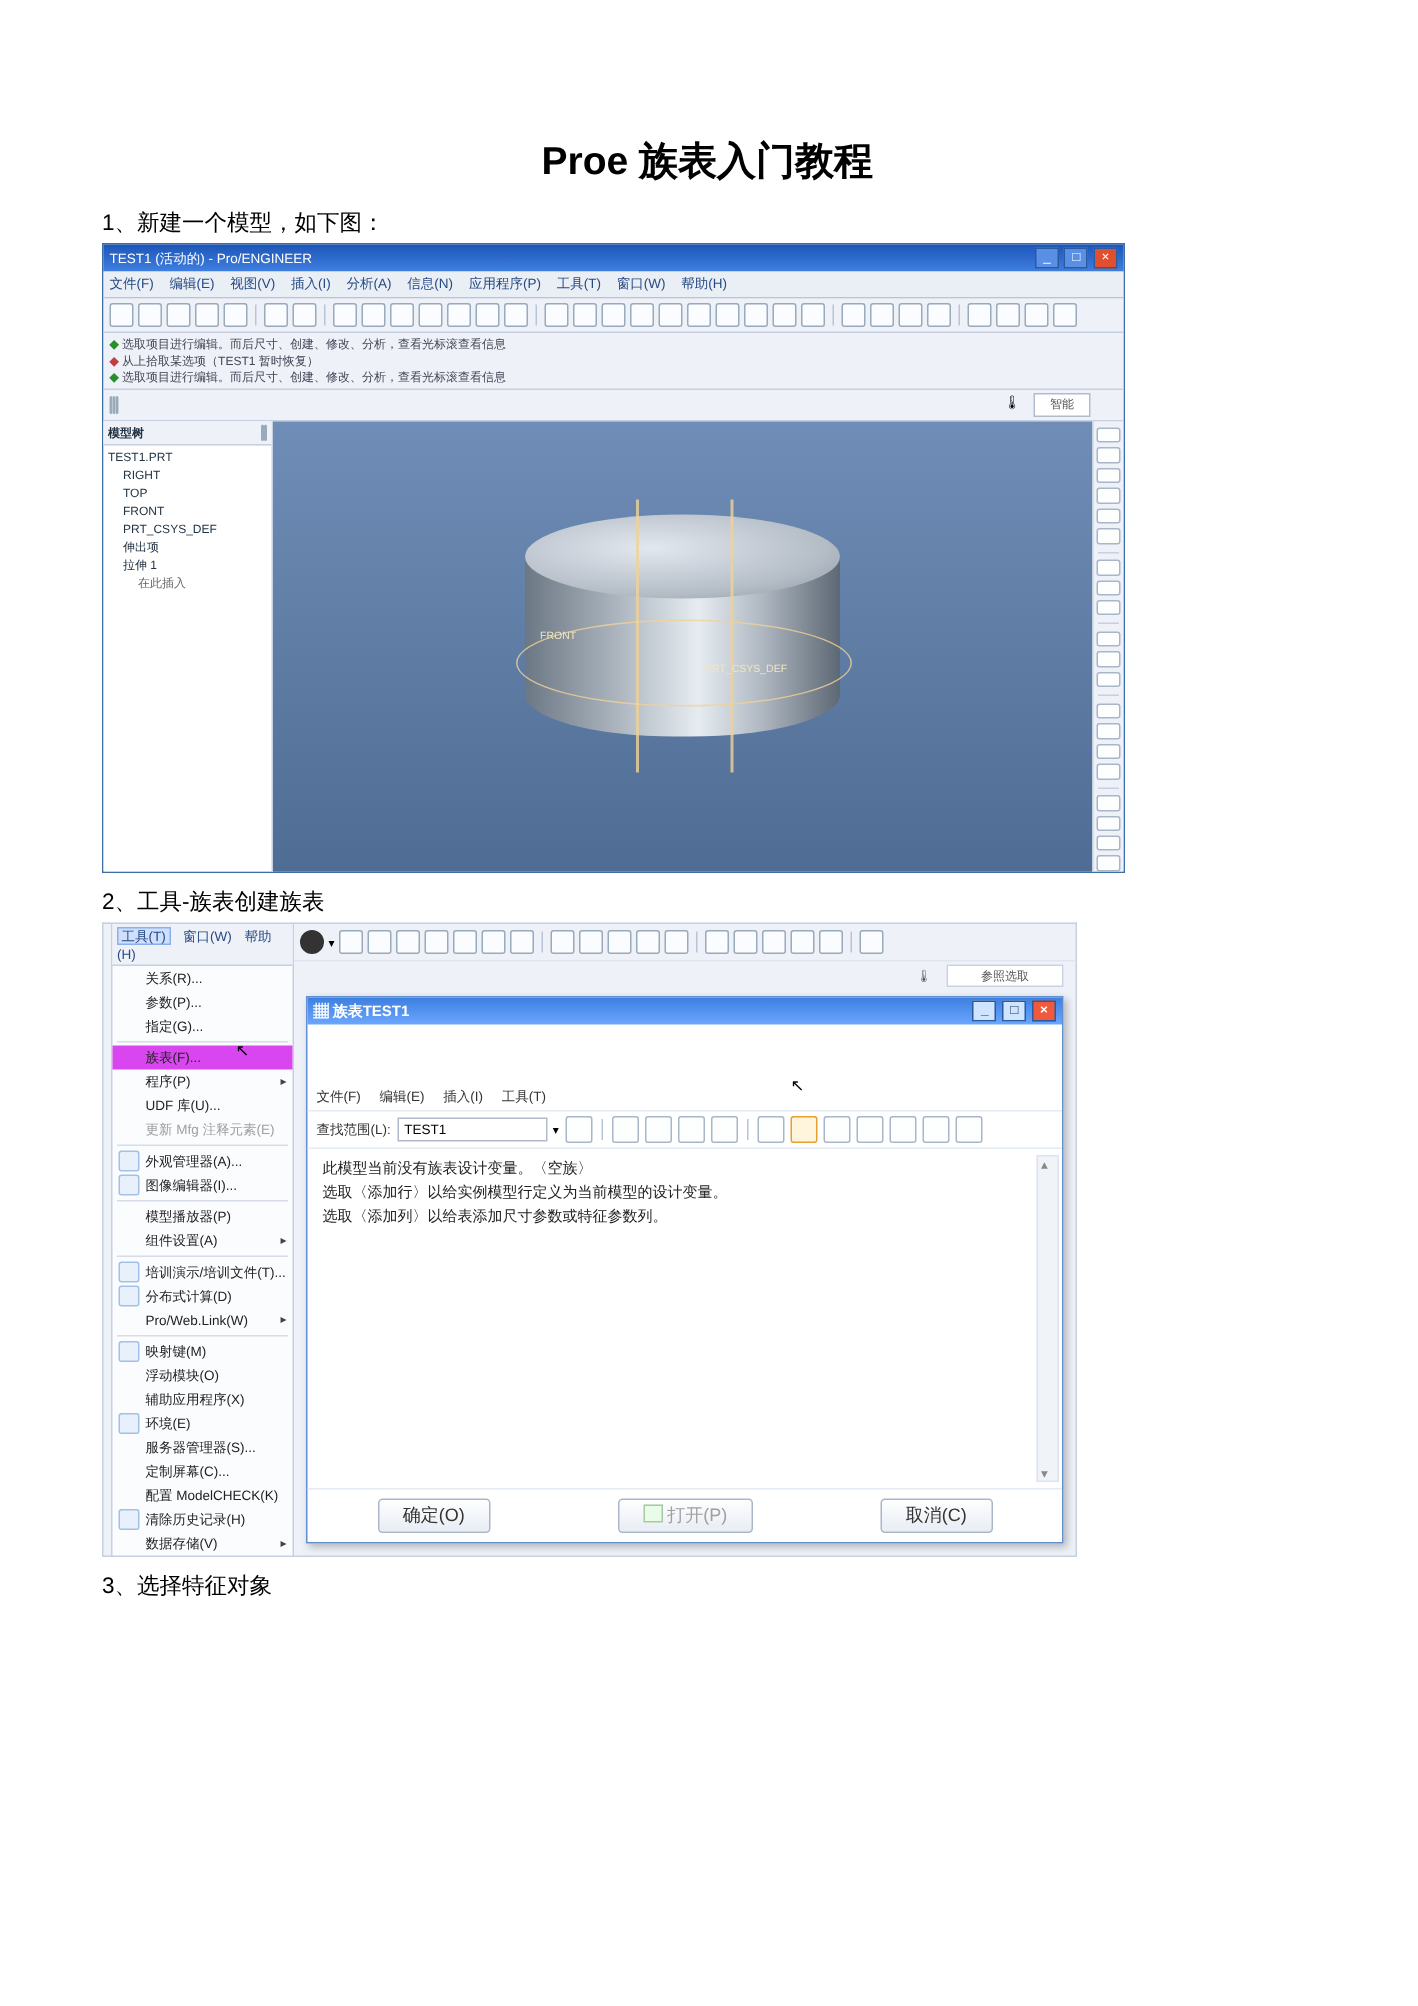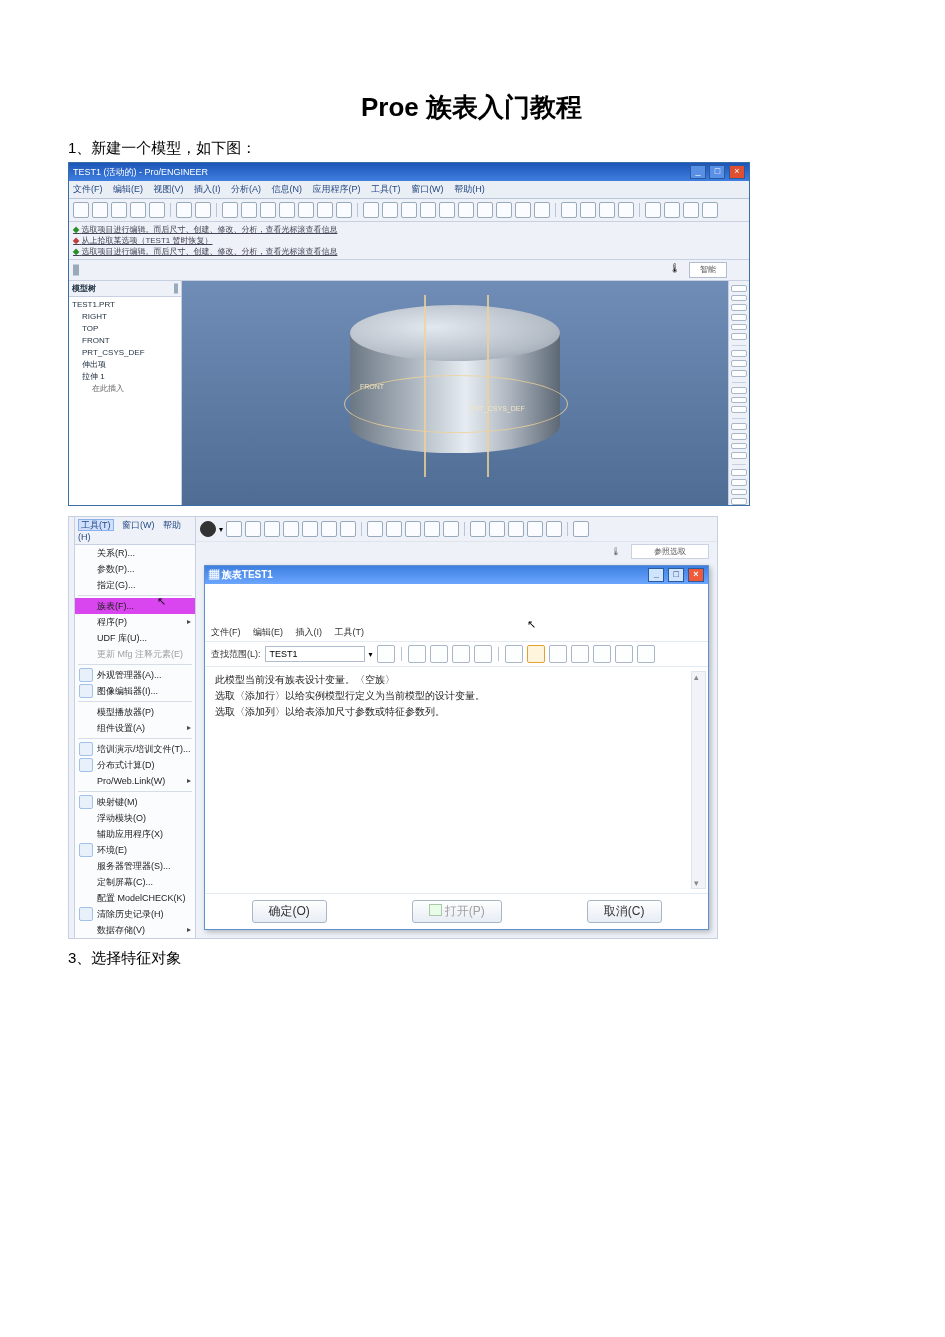--- a/index.html
+++ b/index.html
@@ -54,25 +54,25 @@
   .s1-titlebar .winbtns .close{background:#e05030;}
   .s1-menubar{
     background:#eaeef5;color:#264a84;padding:2px 4px;border-bottom:1px solid #b8c4d8;
   }
   .s1-menubar span{margin-right:8px;}
   .s1-toolbar{
     background:#eef2f8;border-bottom:1px solid #c6d0e0;padding:3px 4px;display:flex;gap:3px;flex-wrap:wrap;align-items:center;
   }
   .tico{width:14px;height:14px;border:1px solid #9ab;background:#fafcff;border-radius:2px;}
   .tsep{width:1px;height:14px;background:#b8c4d8;margin:0 2px;}
-  .s1-msgbar{background:#eef2f8;border-bottom:1px solid #c6d0e0;font-size:8px;padding:2px 4px;color:#445;text-decoration:underline;}
+  .s1-msgbar{background:#eef2f8;border-bottom:1px solid #c6d0e0;font-size:8px;padding:2px 4px;color:#445;}
   .s1-msgbar .dot{color:#2a8f2a;font-weight:bold;}
   .s1-filterbar{background:#eef2f8;border-bottom:1px solid #c6d0e0;padding:2px 4px;display:flex;justify-content:space-between;align-items:center;}
   .s1-filterbar .fbox{border:1px solid #b0bccc;background:#fff;padding:0 10px;height:14px;line-height:14px;font-size:8px;color:#555;}
-  .s1-body{display:flex;height:224px;position:relative;}
+  .s1-body{display:flex;height:300px;position:relative;}
   .s1-tree{
     width:112px;background:#fff;border-right:1px solid #c6d0e0;font-size:8px;color:#234;
     display:flex;flex-direction:column;
   }
   .s1-tree-head{background:#eef2f8;border-bottom:1px solid #c6d0e0;display:flex;align-items:center;justify-content:space-between;padding:2px 3px;font-size:8px;}
   .s1-tree-head .tt{font-weight:bold;}
   .s1-tree-list{padding:2px 3px;line-height:12px;}
   .s1-tree-list .ti{white-space:nowrap;}
   .s1-tree-list .ind1{padding-left:10px;}
   .s1-tree-list .ind2{padding-left:20px;color:#666;}
@@ -290,20 +290,21 @@
         <span class="rico"></span>
         <span class="rsep"></span>
         <span class="rico"></span>
         <span class="rico"></span>
         <span class="rico"></span>
         <span class="rico"></span>
       </div>
     </div>
   </div>
 
+  <div class="step">2、工具-族表创建族表</div>
 
   <div class="shot2">
     <div class="s2-left"></div>
     <div class="s2-menuwrap" style="position:relative;">
       <div class="s2-topmenu">
         <span class="sel">工具(T)</span>
         <span>窗口(W)</span>
         <span>帮助(H)</span>
       </div>
       <div class="s2-items" id="s2items">

